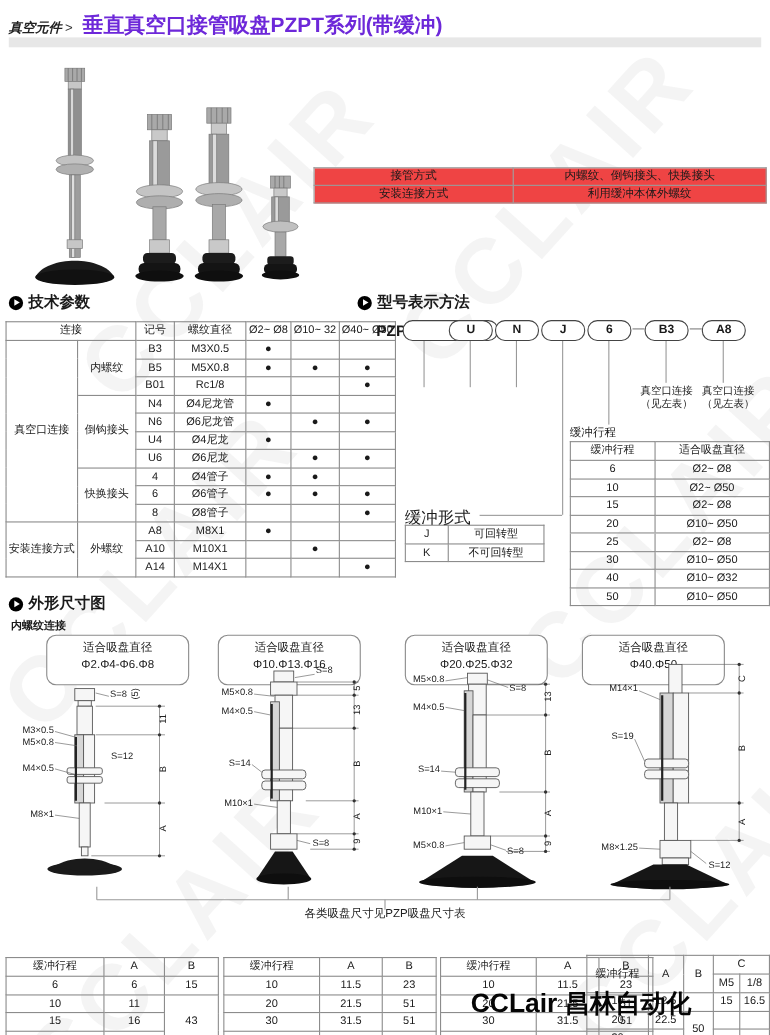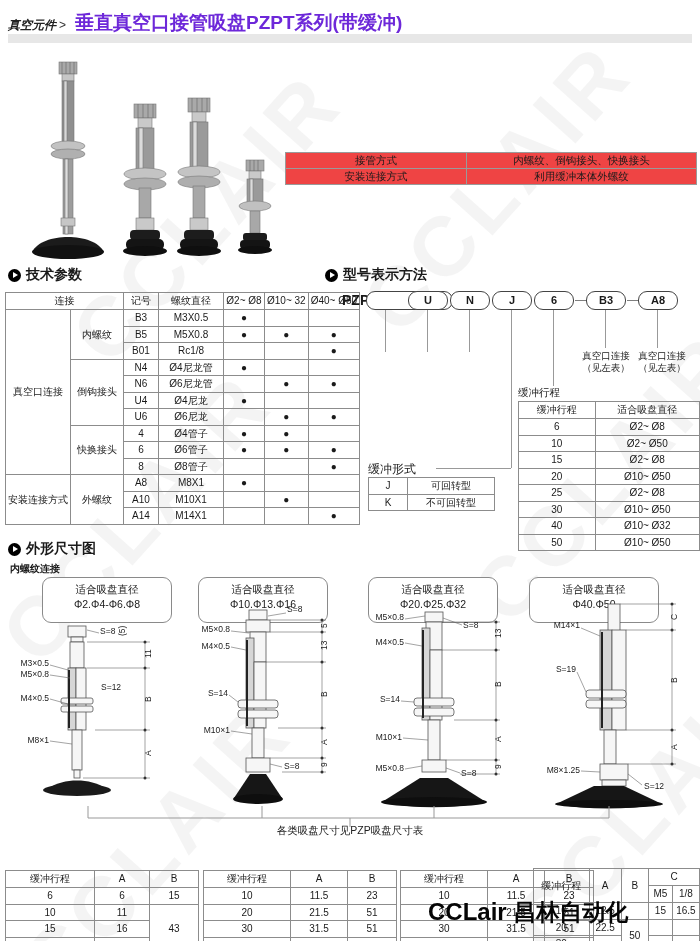--- a/index.html
+++ b/index.html
@@ -290,21 +290,21 @@
 
   <div class="vac-label" style="left:578px;top:350px;width:56px;">
     <div>真空口连接</div>
     <div>（见左表）</div>
   </div>
   <div class="vac-label" style="left:634px;top:350px;width:56px;">
     <div>真空口连接</div>
     <div>（见左表）</div>
   </div>
 
-  <div class="abs sub-label" style="left:368px;top:461px;font-weight:normal;font-size:12px;">缓冲形式</div>
+  <div class="abs sub-label" style="left:368px;top:461px;font-weight:normal;font-size:15px;">缓冲形式</div>
   <table class="abs grid" style="left:368px;top:477px;">
     <tbody>
         <tr>
       <td style="width:34px;">J</td>
       <td style="width:82px;">可回转型</td>
     </tr>
     <tr>
       <td>K</td>
       <td>不可回转型</td>
     </tr>

